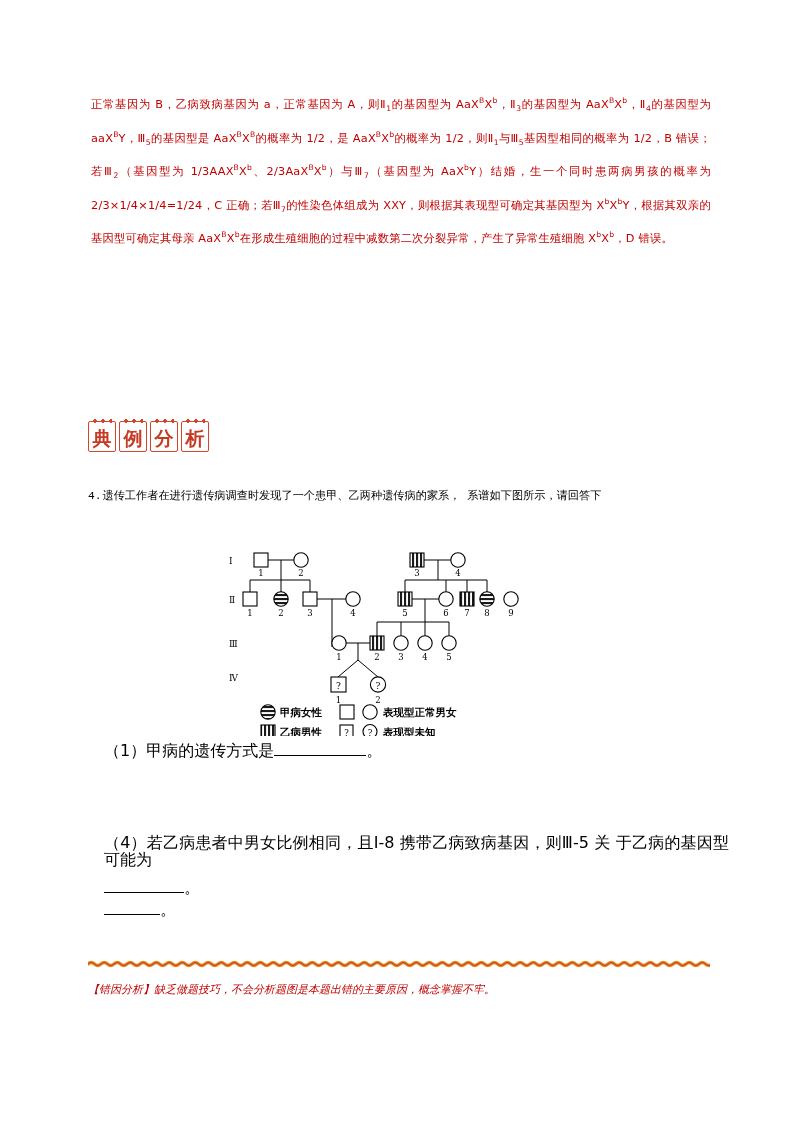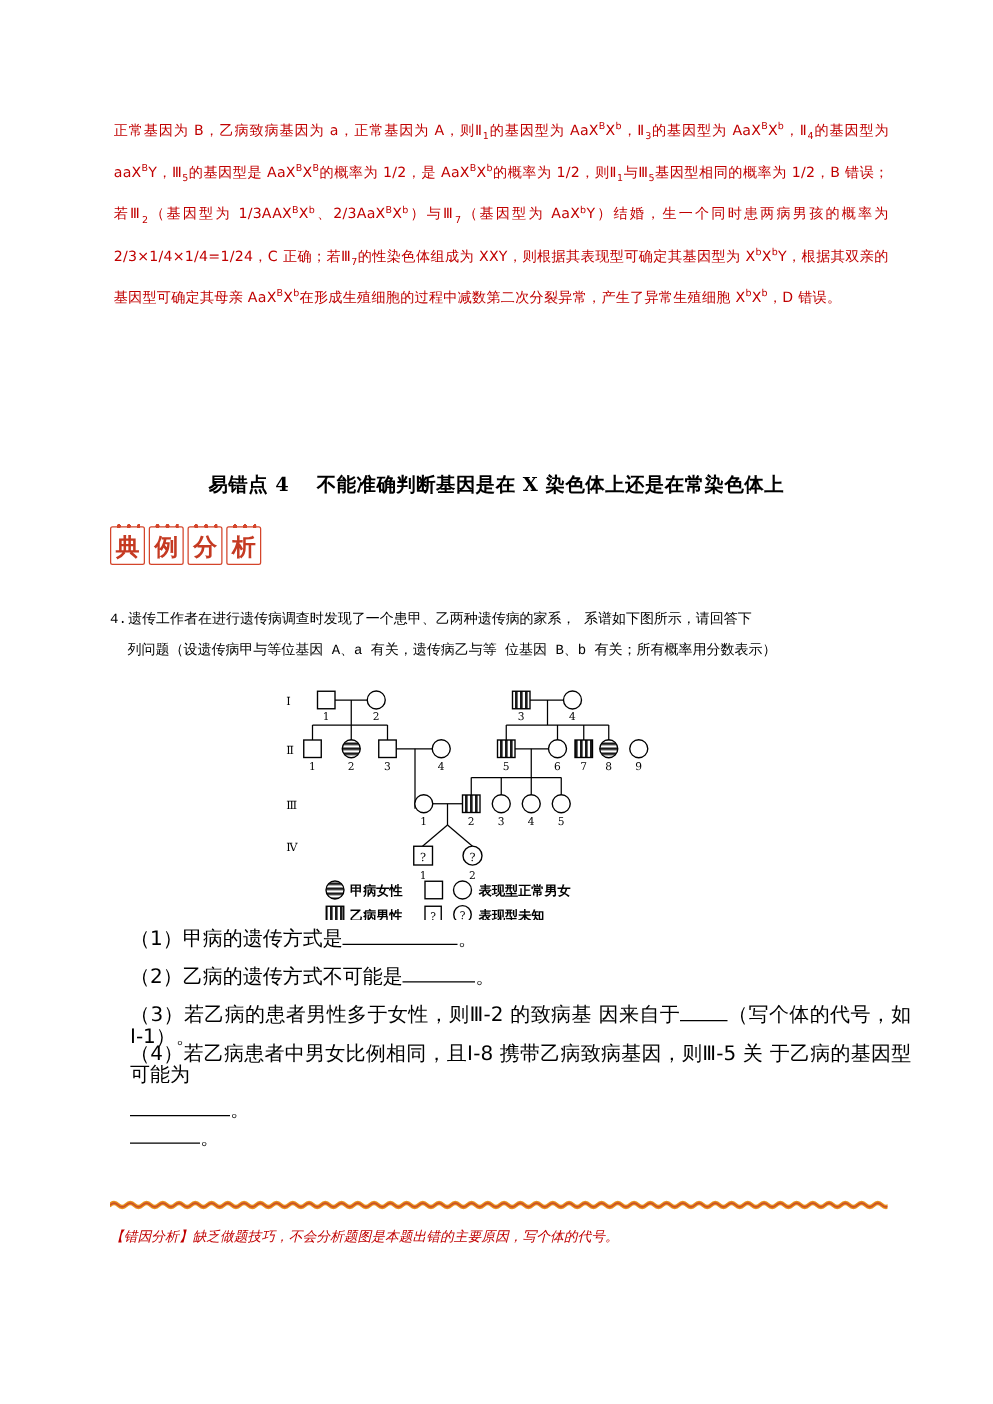--- a/index.html
+++ b/index.html
@@ -132,34 +132,30 @@
     font-style:italic;
   }
 </style>
 </head>
 <body>
 
 <div class="page">
 
   <div class="red-para" id="redPara"><span>正常基因为 B，乙病致病基因为 a，正常基因为 A，则Ⅱ</span><sub>1</sub><span>的基因型为 AaX</span><sup>B</sup><span>X</span><sup>b</sup><span>，Ⅱ</span><sub>3</sub><span>的基因型为 AaX</span><sup>B</sup><span>X</span><sup>b</sup><span>，Ⅱ</span><sub>4</sub><span>的基因型为 aaX</span><sup>B</sup><span>Y，Ⅲ</span><sub>5</sub><span>的基因型是 AaX</span><sup>B</sup><span>X</span><sup>B</sup><span>的概率为 1/2，是 AaX</span><sup>B</sup><span>X</span><sup>b</sup><span>的概率为 1/2，则Ⅱ</span><sub>1</sub><span>与Ⅲ</span><sub>5</sub><span>基因型相同的概率为 1/2，B 错误；若Ⅲ</span><sub>2</sub><span>（基因型为 1/3AAX</span><sup>B</sup><span>X</span><sup>b</sup><span>、2/3AaX</span><sup>B</sup><span>X</span><sup>b</sup><span>）与Ⅲ</span><sub>7</sub><span>（基因型为 AaX</span><sup>b</sup><span>Y）结婚，生一个同时患两病男孩的概率为 2/3×1/4×1/4=1/24，C 正确；若Ⅲ</span><sub>7</sub><span>的性染色体组成为 XXY，则根据其表现型可确定其基因型为 X</span><sup>b</sup><span>X</span><sup>b</sup><span>Y，根据其双亲的基因型可确定其母亲 AaX</span><sup>B</sup><span>X</span><sup>b</sup><span>在形成生殖细胞的过程中减数第二次分裂异常，产生了异常生殖细胞 X</span><sup>b</sup><span>X</span><sup>b</sup><span>，D 错误。</span></div>
 
-  <div class="sec-title">
-    <span>易错点 4</span><span class="gap"></span><span>不能准确判断基因是在 X 染色体上还是在常染色体上</span>
-  </div>
 
   <div class="stamp">
     <div class="cell">典</div>
     <div class="cell">例</div>
     <div class="cell">分</div>
     <div class="cell">析</div>
   </div>
 
   <div class="q-stem">
     <span class="num">4.</span><span>遗传工作者在进行遗传病调查时发现了一个患甲、乙两种遗传病的家系， 系谱如下图所示，请回答下</span>
-    <span class="l2">列问题（设遗传病甲与等位基因 A、a 有关，遗传病乙与等 位基因 B、b 有关；所有概率用分数表示）</span>
   </div>
 
   <div class="pedigree">
     <svg width="330" height="190" viewBox="0 0 330 190" xmlns="http://www.w3.org/2000/svg">
       <defs>
         <pattern id="vstripe" width="4" height="4" patternUnits="userSpaceOnUse">
           <rect width="4" height="4" fill="#ffffff"></rect>
           <rect width="2.1" height="4" fill="#1a1a1a"></rect>
         </pattern>
         <pattern id="hstripe" width="4" height="4" patternUnits="userSpaceOnUse">
@@ -319,41 +315,35 @@
         <text x="142" y="189.5" font-size="8.5" text-anchor="middle" fill="#000" font-family="DejaVu Serif, Liberation Serif, serif">?</text>
         <text x="155" y="190" font-size="10.5" fill="#000" font-family="DejaVu Sans, Liberation Sans, sans-serif" font-weight="bold">表现型未知</text>
       </g>
     </svg>
   </div>
 
   <div class="subq" style="top:742px">
     <span>（1）甲病的遗传方式是</span><span class="blank b1"></span><span>。</span>
   </div>
 
-  <div class="subq" style="top:772px">
-    <span>（2）乙病的遗传方式不可能是</span><span class="blank b2"></span><span>。</span>
-  </div>
-
-  <div class="subq" style="top:803px">
-    <span>（3）若乙病的患者男性多于女性，则Ⅲ-2 的致病基 因来自于</span><span class="blank b3"></span><span>（写个体的代号，如Ⅰ-1）。</span>
-  </div>
+
 
   <div class="subq" style="top:834px">
     <span>（4）若乙病患者中男女比例相同，且Ⅰ-8 携带乙病致病基因，则Ⅲ-5 关 于乙病的基因型可能为</span>
     <span class="cont"><span class="blank b4"></span><span>。</span></span>
   </div>
 
   <div class="subq" style="top:890px">
     <span class="cont"><span class="blank b5"></span><span>。</span></span>
   </div>
 
   <div class="wave">
     <svg width="622" height="10" viewBox="0 0 622 10" xmlns="http://www.w3.org/2000/svg" preserveAspectRatio="none">
       <path id="wavePath" d="M 0 5 q 3.25 -3.1 6.5 0 q 3.25 3.1 6.5 0 q 3.25 -3.1 6.5 0 q 3.25 3.1 6.5 0 q 3.25 -3.1 6.5 0 q 3.25 3.1 6.5 0 q 3.25 -3.1 6.5 0 q 3.25 3.1 6.5 0 q 3.25 -3.1 6.5 0 q 3.25 3.1 6.5 0 q 3.25 -3.1 6.5 0 q 3.25 3.1 6.5 0 q 3.25 -3.1 6.5 0 q 3.25 3.1 6.5 0 q 3.25 -3.1 6.5 0 q 3.25 3.1 6.5 0 q 3.25 -3.1 6.5 0 q 3.25 3.1 6.5 0 q 3.25 -3.1 6.5 0 q 3.25 3.1 6.5 0 q 3.25 -3.1 6.5 0 q 3.25 3.1 6.5 0 q 3.25 -3.1 6.5 0 q 3.25 3.1 6.5 0 q 3.25 -3.1 6.5 0 q 3.25 3.1 6.5 0 q 3.25 -3.1 6.5 0 q 3.25 3.1 6.5 0 q 3.25 -3.1 6.5 0 q 3.25 3.1 6.5 0 q 3.25 -3.1 6.5 0 q 3.25 3.1 6.5 0 q 3.25 -3.1 6.5 0 q 3.25 3.1 6.5 0 q 3.25 -3.1 6.5 0 q 3.25 3.1 6.5 0 q 3.25 -3.1 6.5 0 q 3.25 3.1 6.5 0 q 3.25 -3.1 6.5 0 q 3.25 3.1 6.5 0 q 3.25 -3.1 6.5 0 q 3.25 3.1 6.5 0 q 3.25 -3.1 6.5 0 q 3.25 3.1 6.5 0 q 3.25 -3.1 6.5 0 q 3.25 3.1 6.5 0 q 3.25 -3.1 6.5 0 q 3.25 3.1 6.5 0 q 3.25 -3.1 6.5 0 q 3.25 3.1 6.5 0 q 3.25 -3.1 6.5 0 q 3.25 3.1 6.5 0 q 3.25 -3.1 6.5 0 q 3.25 3.1 6.5 0 q 3.25 -3.1 6.5 0 q 3.25 3.1 6.5 0 q 3.25 -3.1 6.5 0 q 3.25 3.1 6.5 0 q 3.25 -3.1 6.5 0 q 3.25 3.1 6.5 0 q 3.25 -3.1 6.5 0 q 3.25 3.1 6.5 0 q 3.25 -3.1 6.5 0 q 3.25 3.1 6.5 0 q 3.25 -3.1 6.5 0 q 3.25 3.1 6.5 0 q 3.25 -3.1 6.5 0 q 3.25 3.1 6.5 0 q 3.25 -3.1 6.5 0 q 3.25 3.1 6.5 0 q 3.25 -3.1 6.5 0 q 3.25 3.1 6.5 0 q 3.25 -3.1 6.5 0 q 3.25 3.1 6.5 0 q 3.25 -3.1 6.5 0 q 3.25 3.1 6.5 0 q 3.25 -3.1 6.5 0 q 3.25 3.1 6.5 0 q 3.25 -3.1 6.5 0 q 3.25 3.1 6.5 0 q 3.25 -3.1 6.5 0 q 3.25 3.1 6.5 0 q 3.25 -3.1 6.5 0 q 3.25 3.1 6.5 0 q 3.25 -3.1 6.5 0 q 3.25 3.1 6.5 0 q 3.25 -3.1 6.5 0 q 3.25 3.1 6.5 0 q 3.25 -3.1 6.5 0 q 3.25 3.1 6.5 0 q 3.25 -3.1 6.5 0 q 3.25 3.1 6.5 0 q 3.25 -3.1 6.5 0 q 3.25 3.1 6.5 0 q 3.25 -3.1 6.5 0 q 3.25 3.1 6.5 0" fill="none" stroke="#e8911e" stroke-width="3.4" stroke-linecap="round"></path>
       <path id="wavePath2" d="M 0 5 q 3.25 -3.1 6.5 0 q 3.25 3.1 6.5 0 q 3.25 -3.1 6.5 0 q 3.25 3.1 6.5 0 q 3.25 -3.1 6.5 0 q 3.25 3.1 6.5 0 q 3.25 -3.1 6.5 0 q 3.25 3.1 6.5 0 q 3.25 -3.1 6.5 0 q 3.25 3.1 6.5 0 q 3.25 -3.1 6.5 0 q 3.25 3.1 6.5 0 q 3.25 -3.1 6.5 0 q 3.25 3.1 6.5 0 q 3.25 -3.1 6.5 0 q 3.25 3.1 6.5 0 q 3.25 -3.1 6.5 0 q 3.25 3.1 6.5 0 q 3.25 -3.1 6.5 0 q 3.25 3.1 6.5 0 q 3.25 -3.1 6.5 0 q 3.25 3.1 6.5 0 q 3.25 -3.1 6.5 0 q 3.25 3.1 6.5 0 q 3.25 -3.1 6.5 0 q 3.25 3.1 6.5 0 q 3.25 -3.1 6.5 0 q 3.25 3.1 6.5 0 q 3.25 -3.1 6.5 0 q 3.25 3.1 6.5 0 q 3.25 -3.1 6.5 0 q 3.25 3.1 6.5 0 q 3.25 -3.1 6.5 0 q 3.25 3.1 6.5 0 q 3.25 -3.1 6.5 0 q 3.25 3.1 6.5 0 q 3.25 -3.1 6.5 0 q 3.25 3.1 6.5 0 q 3.25 -3.1 6.5 0 q 3.25 3.1 6.5 0 q 3.25 -3.1 6.5 0 q 3.25 3.1 6.5 0 q 3.25 -3.1 6.5 0 q 3.25 3.1 6.5 0 q 3.25 -3.1 6.5 0 q 3.25 3.1 6.5 0 q 3.25 -3.1 6.5 0 q 3.25 3.1 6.5 0 q 3.25 -3.1 6.5 0 q 3.25 3.1 6.5 0 q 3.25 -3.1 6.5 0 q 3.25 3.1 6.5 0 q 3.25 -3.1 6.5 0 q 3.25 3.1 6.5 0 q 3.25 -3.1 6.5 0 q 3.25 3.1 6.5 0 q 3.25 -3.1 6.5 0 q 3.25 3.1 6.5 0 q 3.25 -3.1 6.5 0 q 3.25 3.1 6.5 0 q 3.25 -3.1 6.5 0 q 3.25 3.1 6.5 0 q 3.25 -3.1 6.5 0 q 3.25 3.1 6.5 0 q 3.25 -3.1 6.5 0 q 3.25 3.1 6.5 0 q 3.25 -3.1 6.5 0 q 3.25 3.1 6.5 0 q 3.25 -3.1 6.5 0 q 3.25 3.1 6.5 0 q 3.25 -3.1 6.5 0 q 3.25 3.1 6.5 0 q 3.25 -3.1 6.5 0 q 3.25 3.1 6.5 0 q 3.25 -3.1 6.5 0 q 3.25 3.1 6.5 0 q 3.25 -3.1 6.5 0 q 3.25 3.1 6.5 0 q 3.25 -3.1 6.5 0 q 3.25 3.1 6.5 0 q 3.25 -3.1 6.5 0 q 3.25 3.1 6.5 0 q 3.25 -3.1 6.5 0 q 3.25 3.1 6.5 0 q 3.25 -3.1 6.5 0 q 3.25 3.1 6.5 0 q 3.25 -3.1 6.5 0 q 3.25 3.1 6.5 0 q 3.25 -3.1 6.5 0 q 3.25 3.1 6.5 0 q 3.25 -3.1 6.5 0 q 3.25 3.1 6.5 0 q 3.25 -3.1 6.5 0 q 3.25 3.1 6.5 0 q 3.25 -3.1 6.5 0 q 3.25 3.1 6.5 0" fill="none" stroke="#c0392b" stroke-width="1.3" stroke-linecap="round" opacity="0.75"></path>
     </svg>
   </div>
 
   <div class="note">
-    <span>【错因分析】</span><span>缺乏做题技巧，不会分析题图是本题出错的主要原因，写个体的代号。</span>
+    <span>【错因分析】</span><span>缺乏做题技巧，不会分析题图是本题出错的主要原因，概念掌握不牢。</span>
   </div>
 
 </div>
 
 </body></html>

